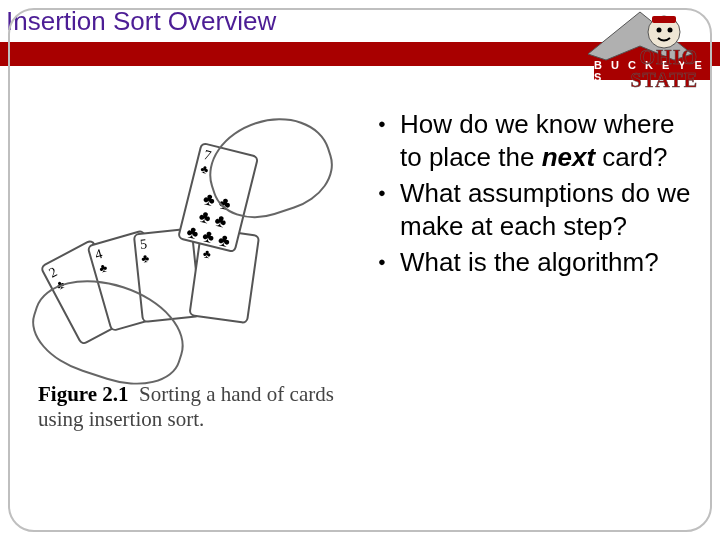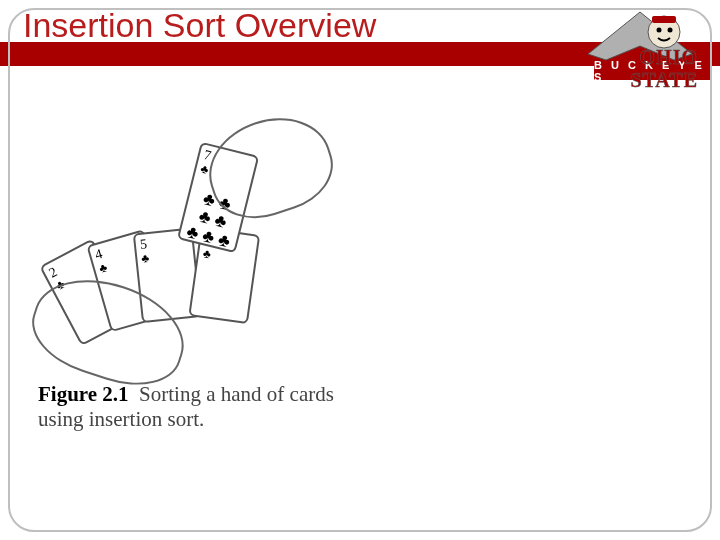--- a/index.html
+++ b/index.html
@@ -1,19 +1,19 @@
 <!DOCTYPE html>
 <html><head>
 <meta charset="utf-8">
 <style>
   html,body{margin:0;padding:0;width:720px;height:540px;background:#fff;font-family:Arial,Helvetica,sans-serif;overflow:hidden}
   .slide{position:relative;width:720px;height:540px;box-sizing:border-box}
   .frame{position:absolute;left:8px;top:8px;right:8px;bottom:8px;border:2px solid #bfbfbf;border-radius:26px}
   .titlebar{position:absolute;left:0;top:42px;width:720px;height:24px;background:#a80000}
-  .title{position:absolute;left:23px;top:6px;font-size:34px;color:#b91c1c}
+  .title{position:absolute;left:6px;top:6px;font-size:26px;color:#4c1d95}
   .logo{position:absolute;right:22px;top:6px;width:116px;height:78px}
   .logo .badge{position:absolute;left:0;top:0;width:116px;height:56px}
   .logo .buckeyes{position:absolute;left:12px;top:56px;width:116px;height:18px;background:#a80000;display:flex;align-items:center;justify-content:center;font-family:Impact,Arial;font-weight:bold;letter-spacing:3px;font-size:11px;color:#fff}
   .figwrap{position:absolute;left:38px;top:112px;width:322px}
   .fig{width:322px;height:260px;background:#fff}
   .caption{margin-top:10px;font-family:"Times New Roman",serif;font-size:21px;color:#444}
   .caption b{font-weight:bold;color:#000}
   .bullets{position:absolute;left:378px;top:108px;width:320px;font-size:26px;line-height:1.25;color:#000}
   .bullets ul{list-style:none;padding:0;margin:0}
   .bullets li{position:relative;padding-left:22px;margin:0 0 4px 0}
@@ -71,15 +71,22 @@
 
         <div class="upper" style="left:170px;top:8px"></div>
         <div class="upper" style="left:-6px;top:172px;width:150px;height:90px;transform:rotate(18deg)"></div>
       </div>
     </div>
     <div class="caption">
       <b>Figure 2.1</b>&nbsp;&nbsp;<span>Sorting a hand of cards using insertion sort.</span>
     </div>
   </div>
 
+  <div class="bullets">
+    <ul>
+      <li><span>How do we know where to place the </span><span class="next">next</span><span> card?</span></li>
+      <li>What assumptions do we make at each step?</li>
+      <li>What is the algorithm?</li>
+    </ul>
+  </div>
 
   <div class="frame"></div>
 </div>
 
 </body></html>

